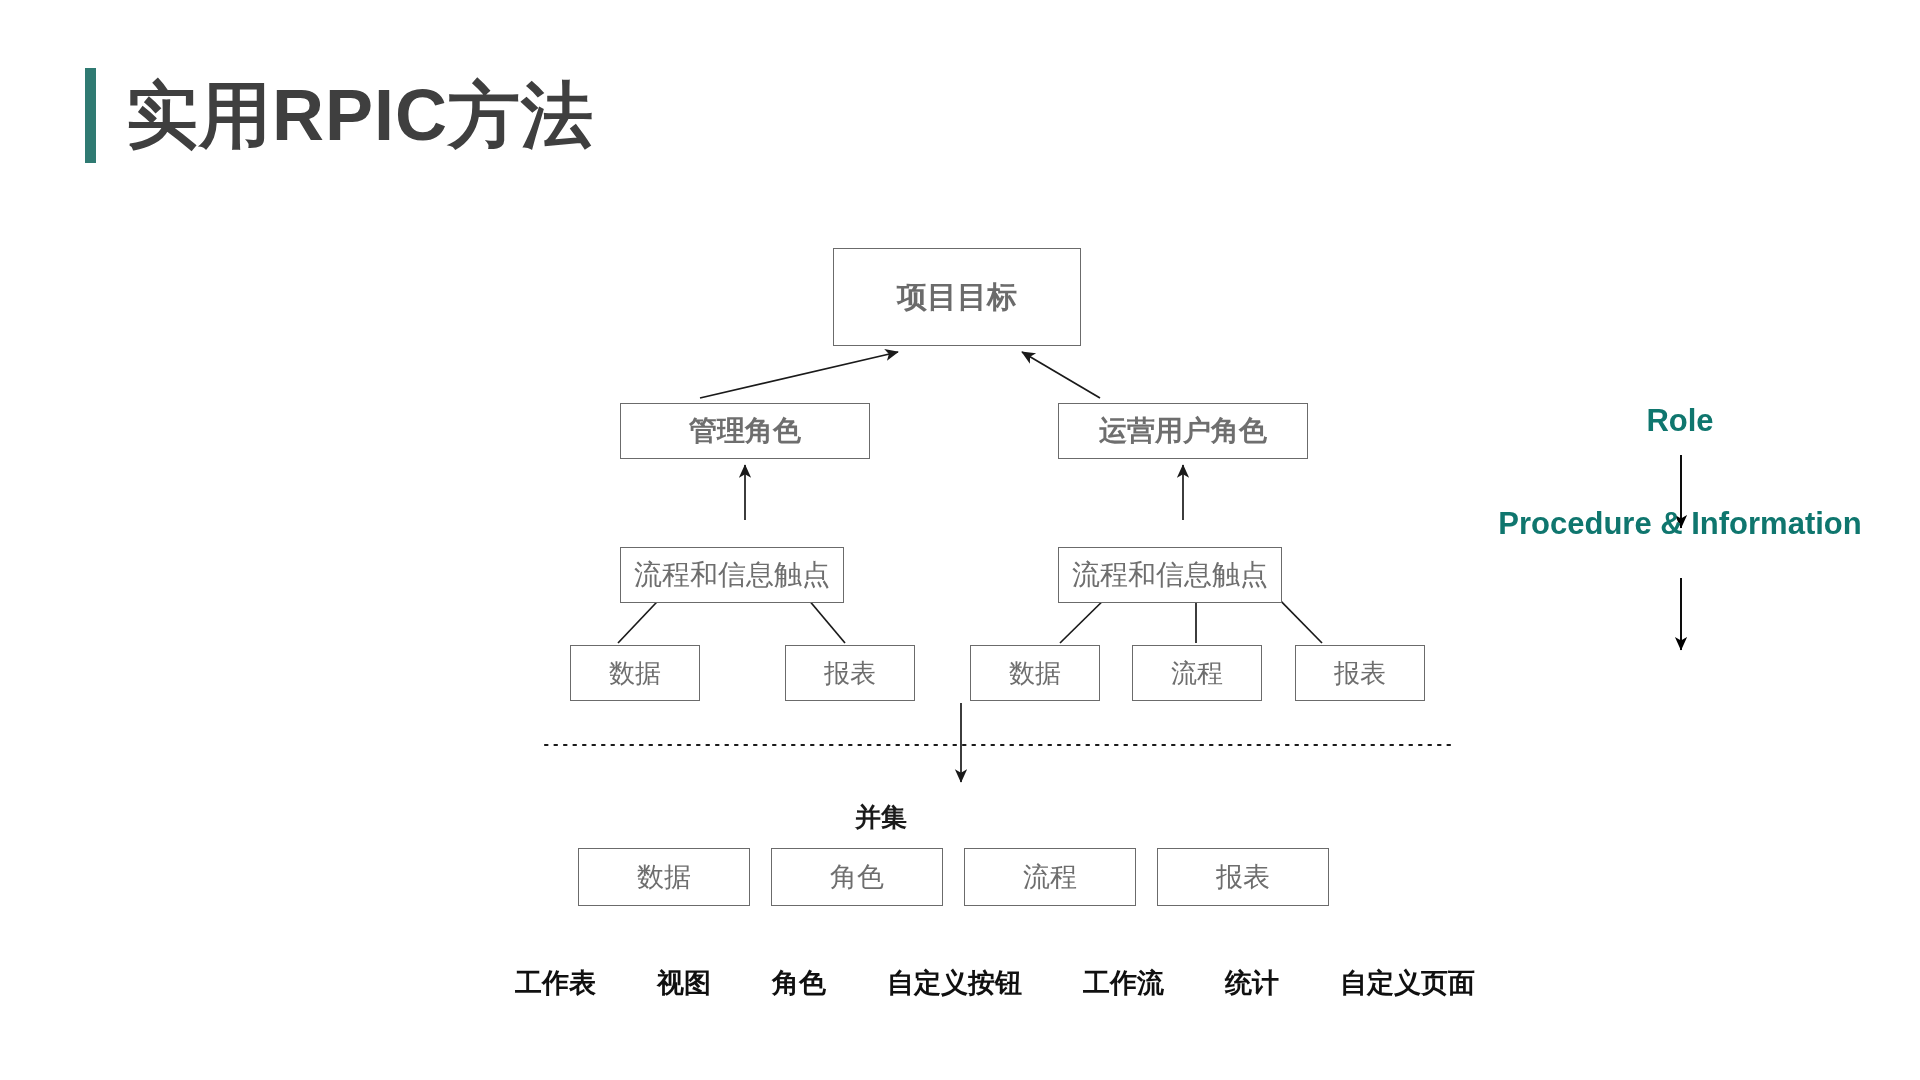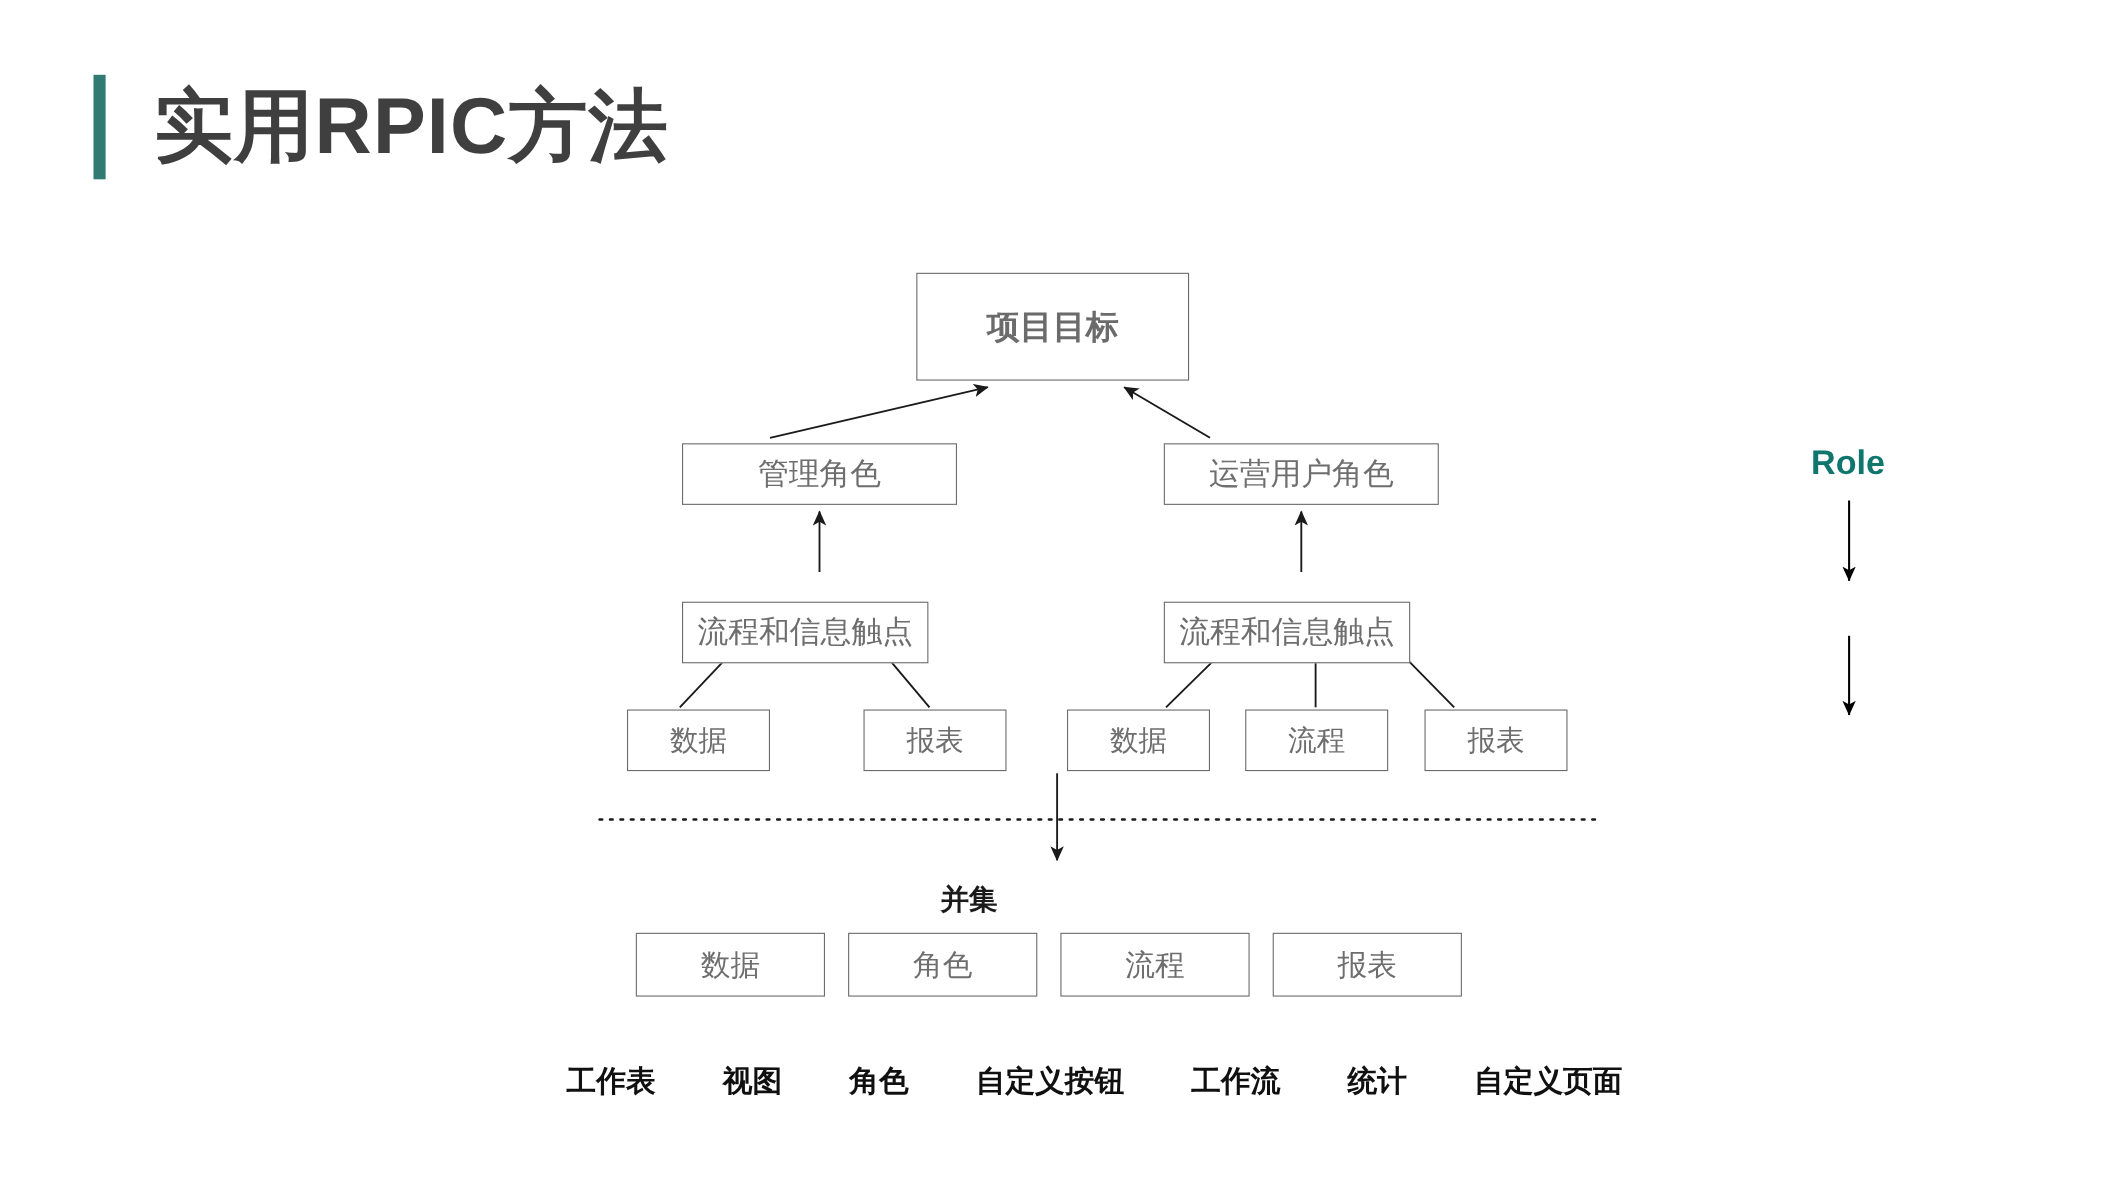--- a/index.html
+++ b/index.html
@@ -25,21 +25,21 @@
     align-items: center;
     height: 110px;
   }
   #title-accent-bar {
     width: 11px;
     height: 95px;
     background: #2F7A72;
     flex: 0 0 auto;
   }
   #page-title {
-    margin-left: 44px;
+    margin-left: 30px;
     font-size: 72px;
     font-weight: bold;
     color: #3F3F3F;
     letter-spacing: 1px;
     line-height: 1;
     white-space: nowrap;
   }
 
   
   #diagram-canvas {
@@ -62,21 +62,21 @@
     justify-content: center;
     color: #6E6E6E;
     font-family: "Liberation Sans", "DejaVu Sans", sans-serif;
     white-space: nowrap;
   }
   .node-goal {
     left: 833px; top: 248px; width: 248px; height: 98px;
     font-size: 30px; font-weight: bold; color: #6b6b6b;
   }
   .node-role {
-    top: 403px; width: 250px; height: 56px; font-size: 28px;
+    top: 403px; width: 250px; height: 56px; font-size: 28px; font-weight: bold;
   }
   .node-role-left  { left: 620px; }
   .node-role-right { left: 1058px; }
 
   .node-touch {
     top: 547px; width: 224px; height: 56px; font-size: 28px;
   }
   .node-touch-left  { left: 620px; }
   .node-touch-right { left: 1058px; }
 
@@ -218,14 +218,15 @@
   <span>角色</span>
   <span>自定义按钮</span>
   <span>工作流</span>
   <span>统计</span>
   <span>自定义页面</span>
 </div>
 
 <div id="legend">
   <div class="legend-label">Role</div>
   <div class="legend-arrow-wrap"></div>
+  <div class="legend-label">Procedure &amp; Information</div>
   <div class="legend-arrow-wrap"></div>
 </div>
 
 </body></html>

